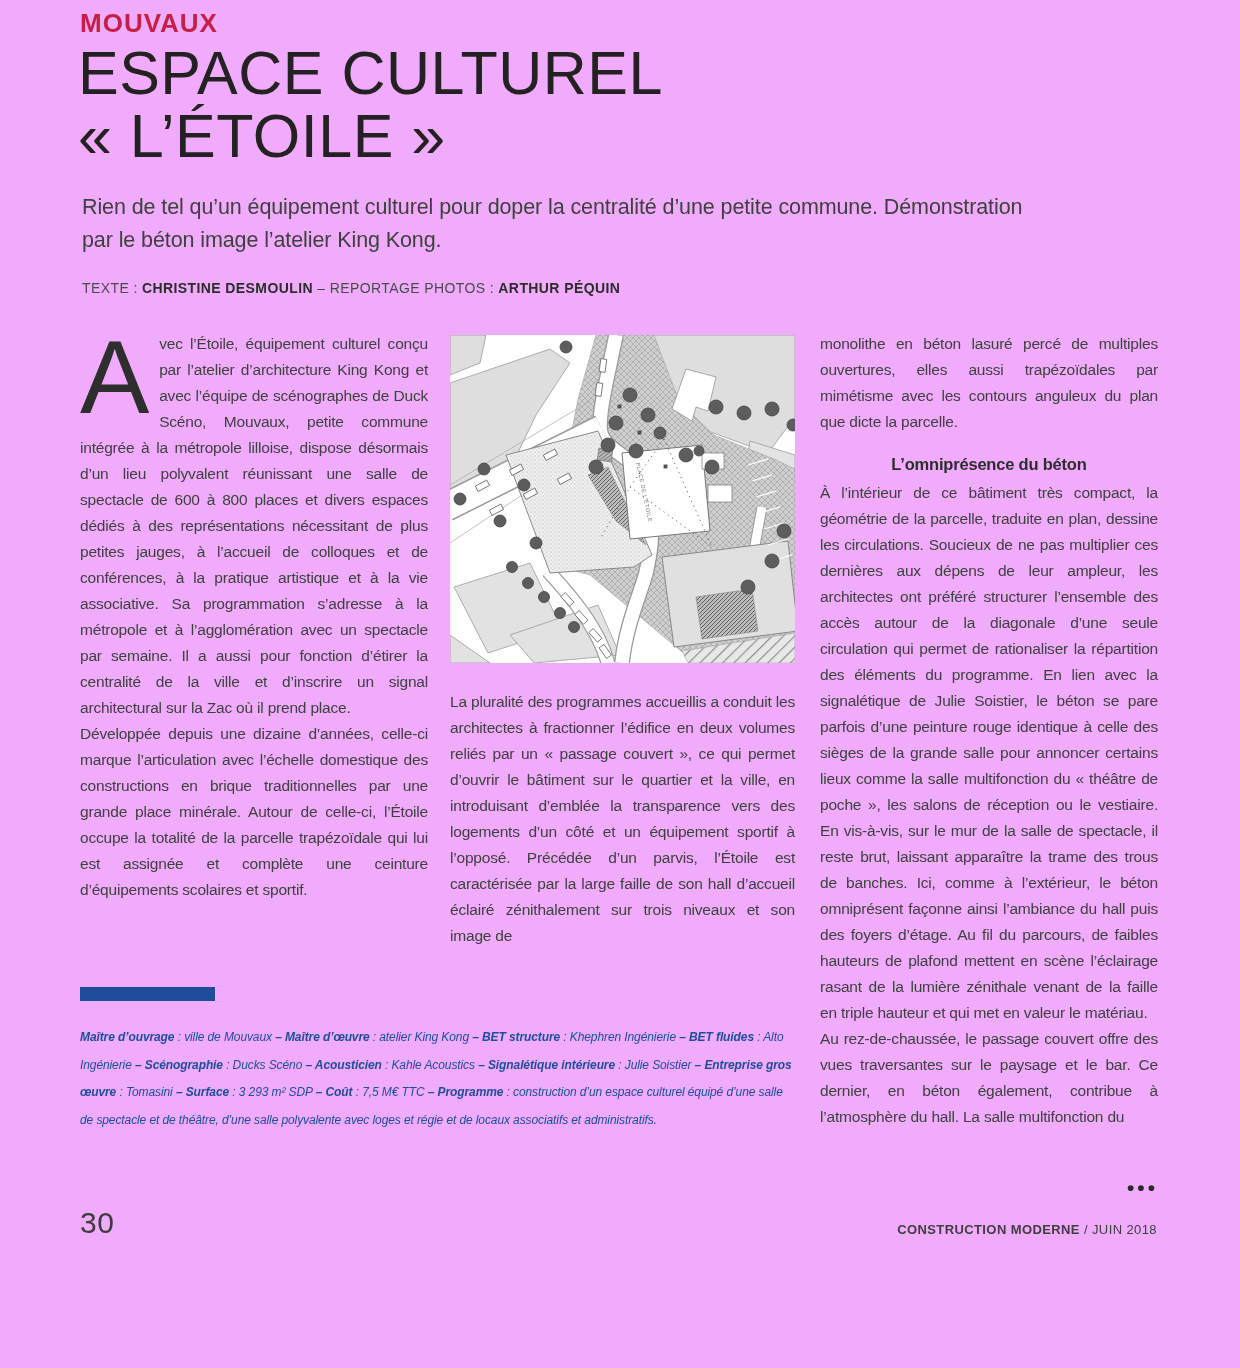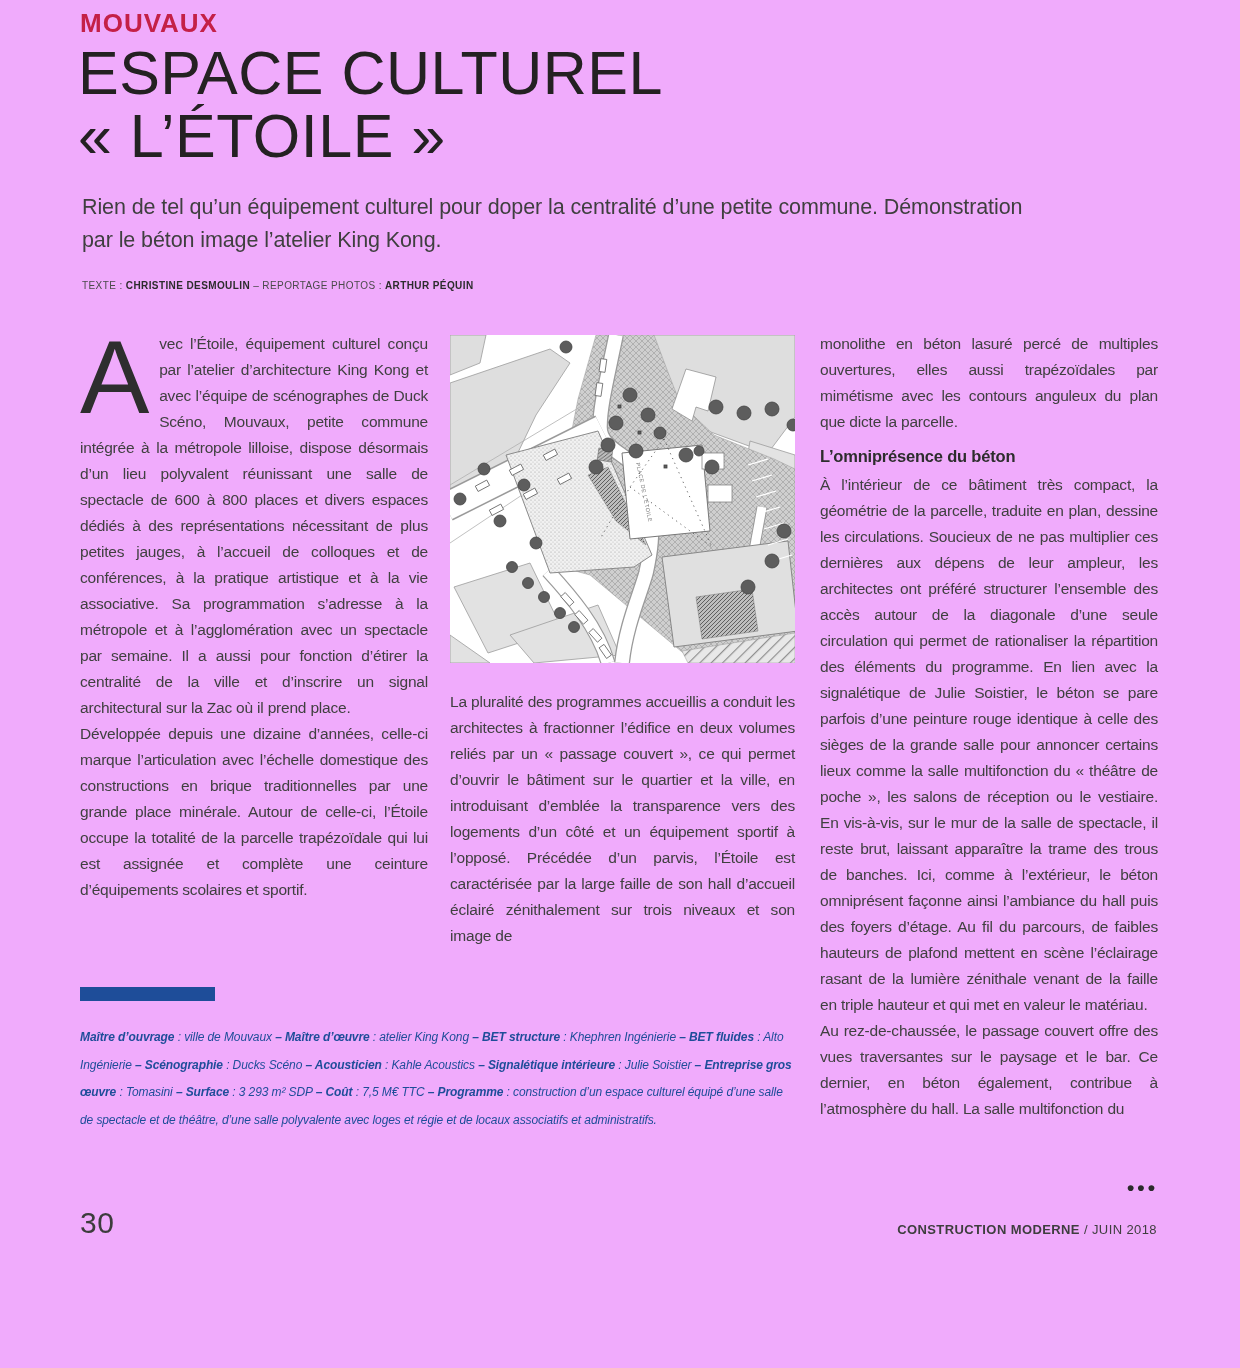--- a/index.html
+++ b/index.html
@@ -6,31 +6,31 @@
   #page{
     position:relative;width:1240px;height:1368px;background:#f0abfc;overflow:hidden;
     font-family:"Liberation Sans",sans-serif;color:#404040;
     -webkit-font-smoothing:antialiased;
   }
   .abs{position:absolute;}
   
   #kicker{left:80px;top:8px;font-size:26px;font-weight:700;letter-spacing:1px;color:#c42047;}
   #title{left:78px;top:42px;font-size:61px;line-height:63px;font-weight:400;letter-spacing:.5px;color:#242122;}
   #standfirst{left:82px;top:191px;width:945px;font-size:21.5px;line-height:33px;color:#3f3f3f;letter-spacing:-.1px;}
-  #byline{left:82px;top:280px;font-size:10px;letter-spacing:.4px;color:#4a4a4a;text-align:center;}
+  #byline{left:82px;top:280px;font-size:14px;letter-spacing:.4px;color:#4a4a4a;text-align:center;}
   #byline .b{color:#2c2c2c;}
   .b{font-weight:700;}
   
   .col{font-size:15.5px;line-height:26px;text-align:justify;letter-spacing:-.2px;color:#404040;}
   #col-left{left:80px;top:331px;width:348px;}
   #col-mid{left:450px;top:335px;width:345px;}
   #col-right{left:820px;top:331px;width:338px;}
   .col p{margin:0;}
   .dropcap{float:left;font-size:104px;line-height:80px;margin:6px 10px 0 0;color:#2e2e2e;}
-  .subhead{font-size:16.5px;font-weight:700;color:#2d2d2d;margin:8px 0 3px;letter-spacing:-.2px;text-align:left;}
+  .subhead{font-size:16.5px;font-weight:700;color:#2d2d2d;margin:16px 0 3px;letter-spacing:-.2px;text-align:center;}
   
   #site-plan{display:block;width:345px;height:328px;margin:0 0 26px 0;}
   
   #info-bar{left:80px;top:987px;width:135px;height:14px;background:#1e4d99;}
   #info-text{left:80px;top:1024px;width:718px;font-size:12px;line-height:27.5px;color:#1e4d99;letter-spacing:-.1px;text-align:left;font-style:italic;}
   #info-text .lbl{font-weight:700;}
   
   #dots-marker{left:820px;top:1176px;width:338px;text-align:right;font-size:21px;font-weight:700;letter-spacing:3px;color:#2b2b2b;}
   #page-number{left:80px;top:1206px;font-size:30px;color:#3c3c3c;letter-spacing:.5px;}
   #footer-credit{right:83px;top:1222px;font-size:13px;letter-spacing:.4px;color:#3e3e3e;}

